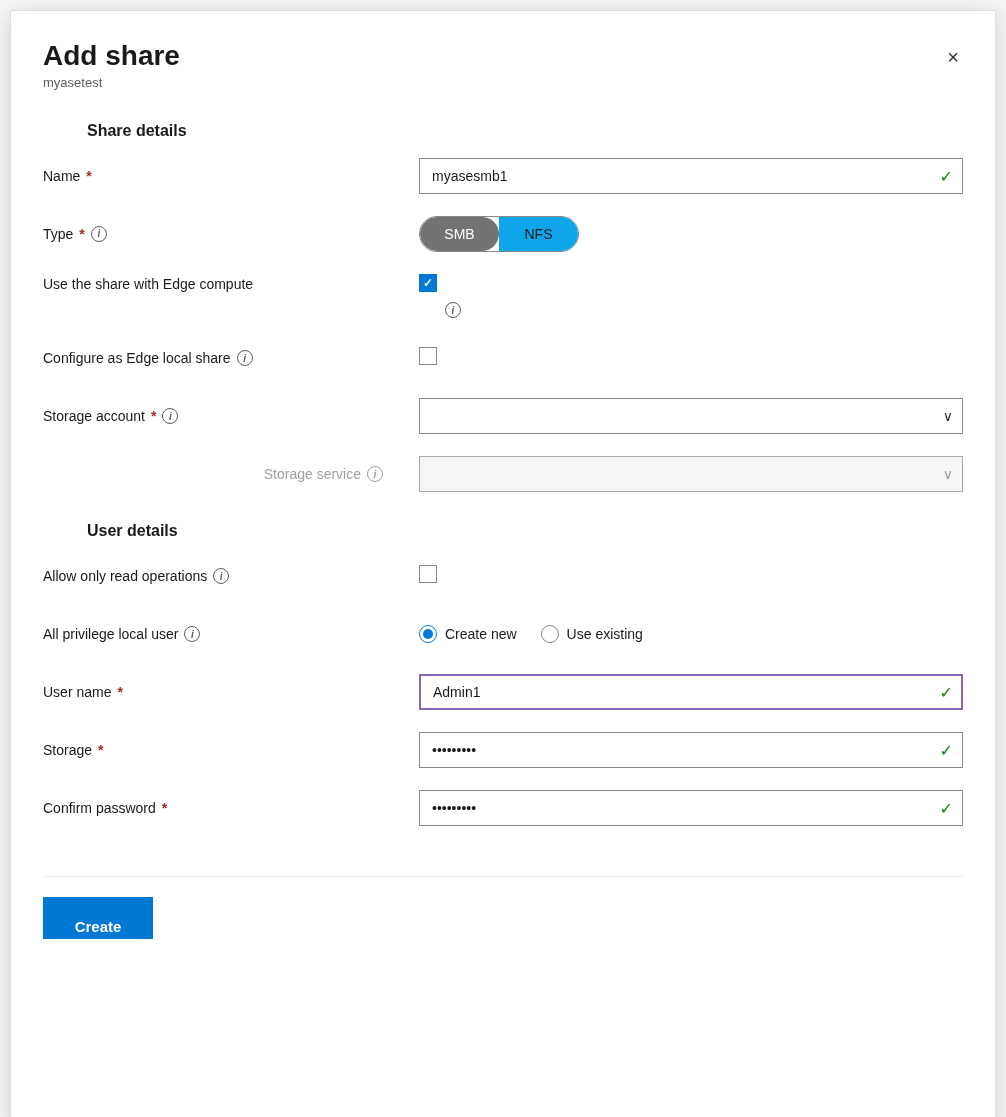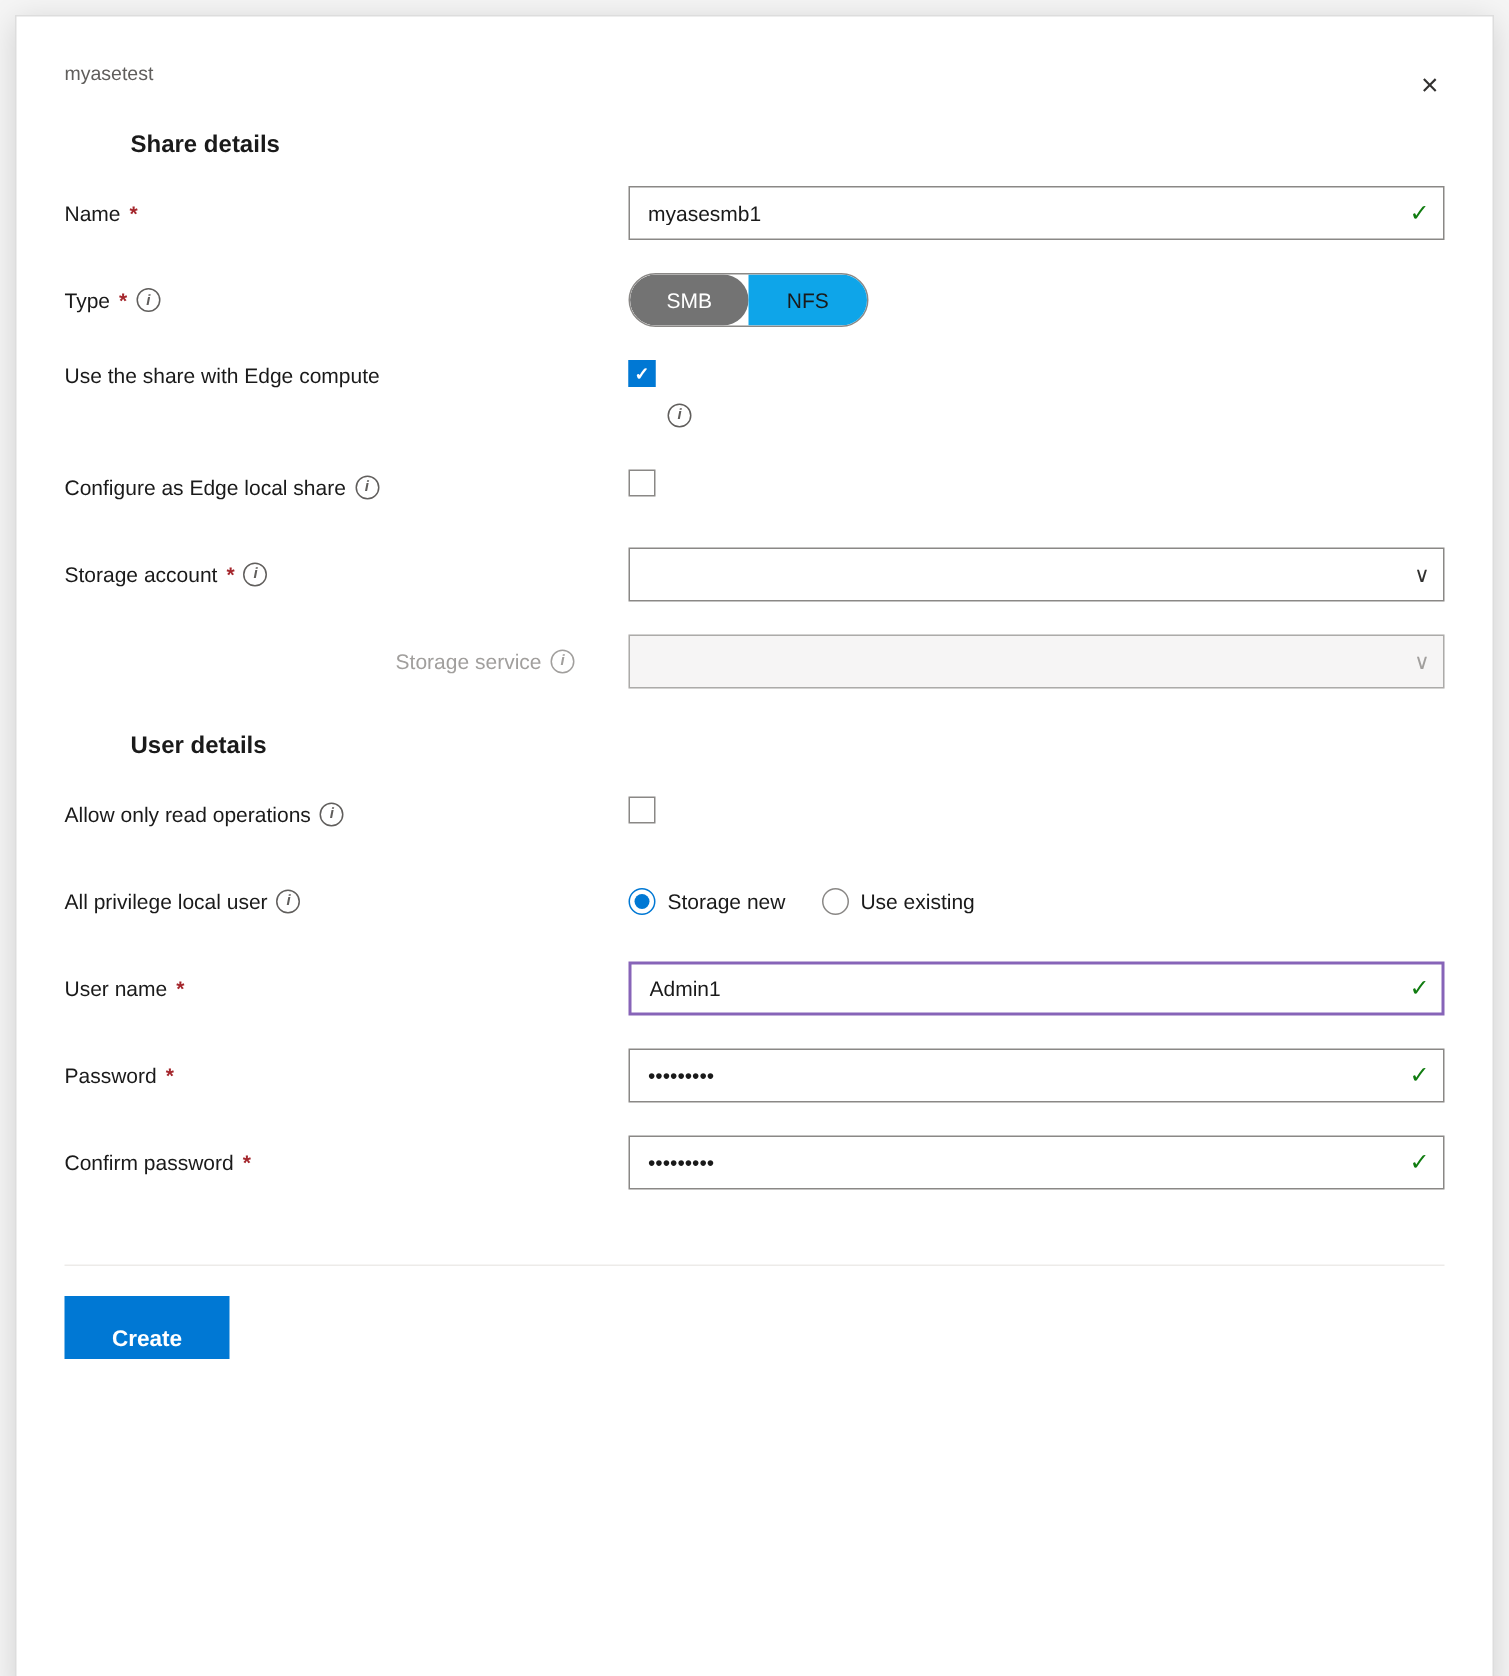--- a/index.html
+++ b/index.html
@@ -271,20 +271,21 @@
       margin-top: 20px;
     }
   </style>
 </head>
 <body>
 
 <div class="dialog">
 
   <div class="dialog-header">
     <div>
+      <div class="dialog-title">Add share</div>
       <div class="dialog-subtitle">myasetest</div>
     </div>
     <button class="close-btn">×</button>
   </div>
 
   <div class="form-section">
     <div class="section-title">Share details</div>
 
     <div class="form-row">
       <div class="form-label">
@@ -382,21 +383,21 @@
 
     <div class="form-row">
       <div class="form-label">
         <span>All privilege local user</span>
         <span class="info-icon">i</span>
       </div>
       <div class="form-control">
         <div class="radio-group">
           <label class="radio-option">
             <div class="radio-circle selected"></div>
-            <span class="radio-label">Storage new</span>
+            <span class="radio-label">Create new</span>
           </label>
           <label class="radio-option">
             <div class="radio-circle"></div>
             <span class="radio-label">Use existing</span>
           </label>
         </div>
       </div>
     </div>
 
     <div class="form-row">
@@ -407,21 +408,21 @@
       <div class="form-control">
         <div class="input-wrapper focused">
           <input type="text" class="text-input" value="Admin1" style="border-color: rgb(135, 100, 184); border-width: 2px;">
           <span class="input-check">✓</span>
         </div>
       </div>
     </div>
 
     <div class="form-row">
       <div class="form-label">
-        <span>Password</span>
+        <span>Storage</span>
         <span class="required-star">*</span>
       </div>
       <div class="form-control">
         <div class="input-wrapper">
           <input type="password" class="text-input" value="password1" style="">
           <span class="input-check">✓</span>
         </div>
       </div>
     </div>
 

